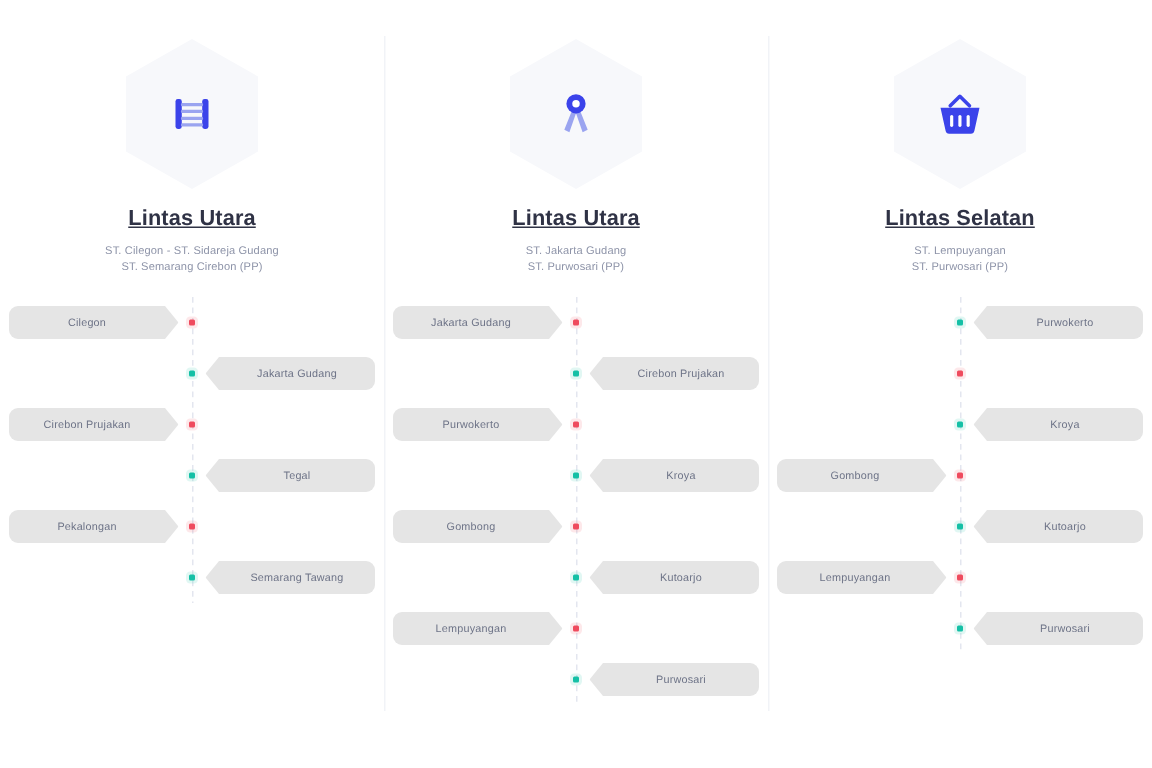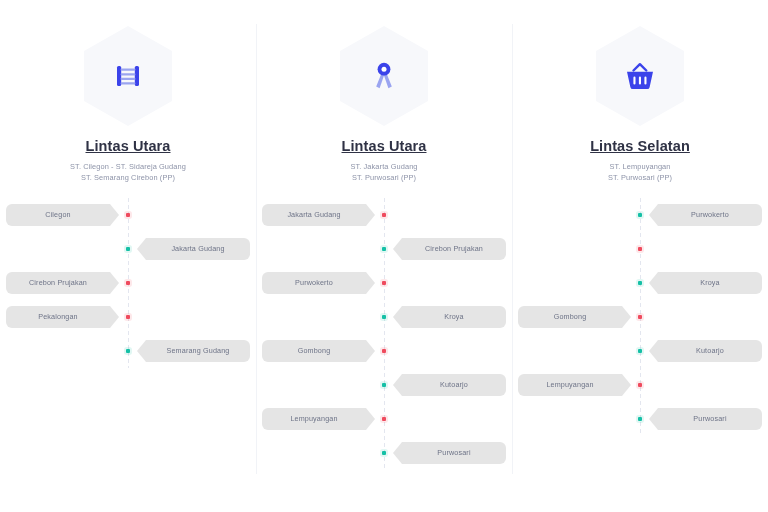--- a/index.html
+++ b/index.html
@@ -178,27 +178,31 @@
           <div class="pill">Cilegon</div>
         </div>
         <div class="stop right">
           <div class="dot teal"></div>
           <div class="pill">Jakarta Gudang</div>
         </div>
         <div class="stop left">
           <div class="dot red"></div>
           <div class="pill">Cirebon Prujakan</div>
         </div>
+        <div class="stop right">
+          <div class="dot teal"></div>
+          <div class="pill">Tegal</div>
+        </div>
         <div class="stop left">
           <div class="dot red"></div>
           <div class="pill">Pekalongan</div>
         </div>
         <div class="stop right">
           <div class="dot teal"></div>
-          <div class="pill">Semarang Gudang</div>
+          <div class="pill">Semarang Tawang</div>
         </div>
       </div>
     </div>
     <div class="col">
       <div class="hex-wrap">
         <div class="hex">
           <span>
     <svg width="32" height="34" viewBox="0 0 32 34" aria-hidden="true">
       <path d="M14.2 12.5 L8.2 27.5 L11.6 29.2 L16 16.5 Z" fill="#9aa4f0"></path>
       <path d="M17.8 12.5 L23.8 27.5 L20.4 29.2 L16 16.5 Z" fill="#9aa4f0"></path>

